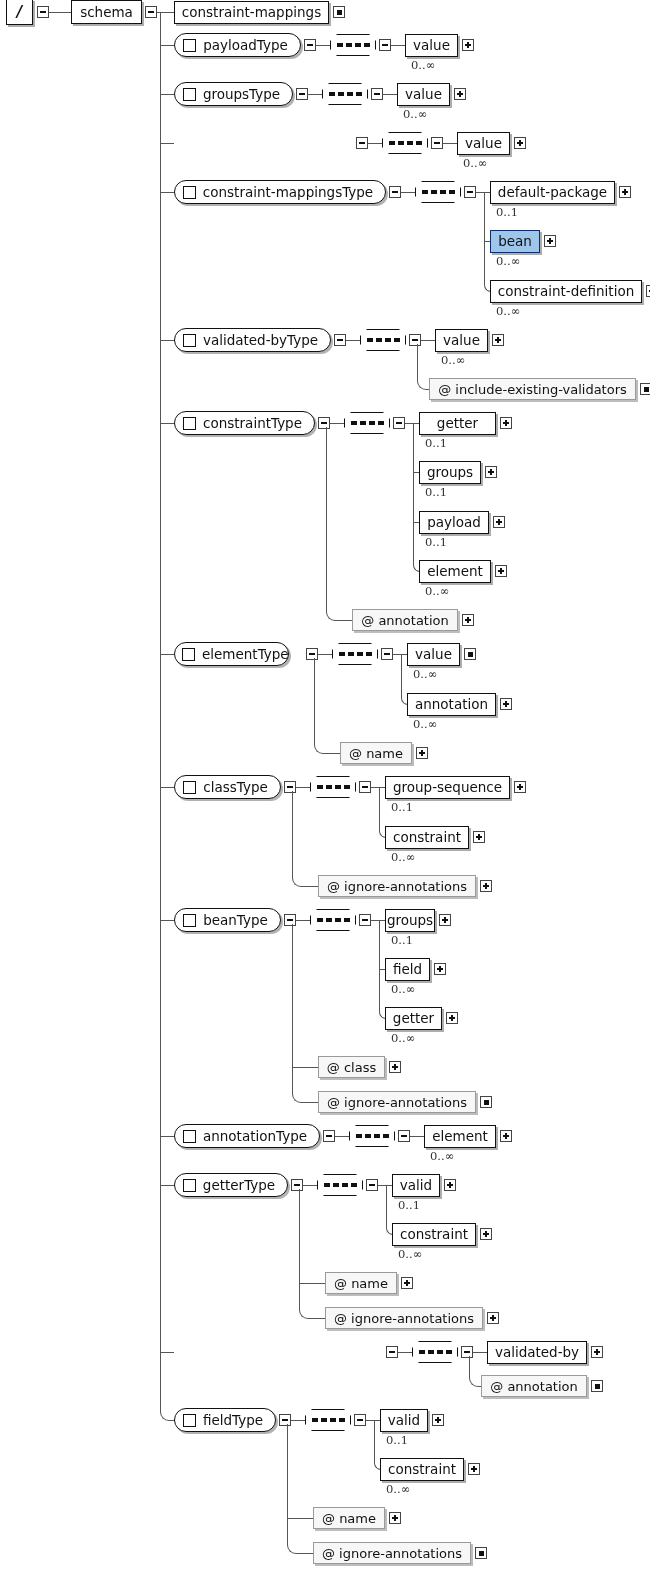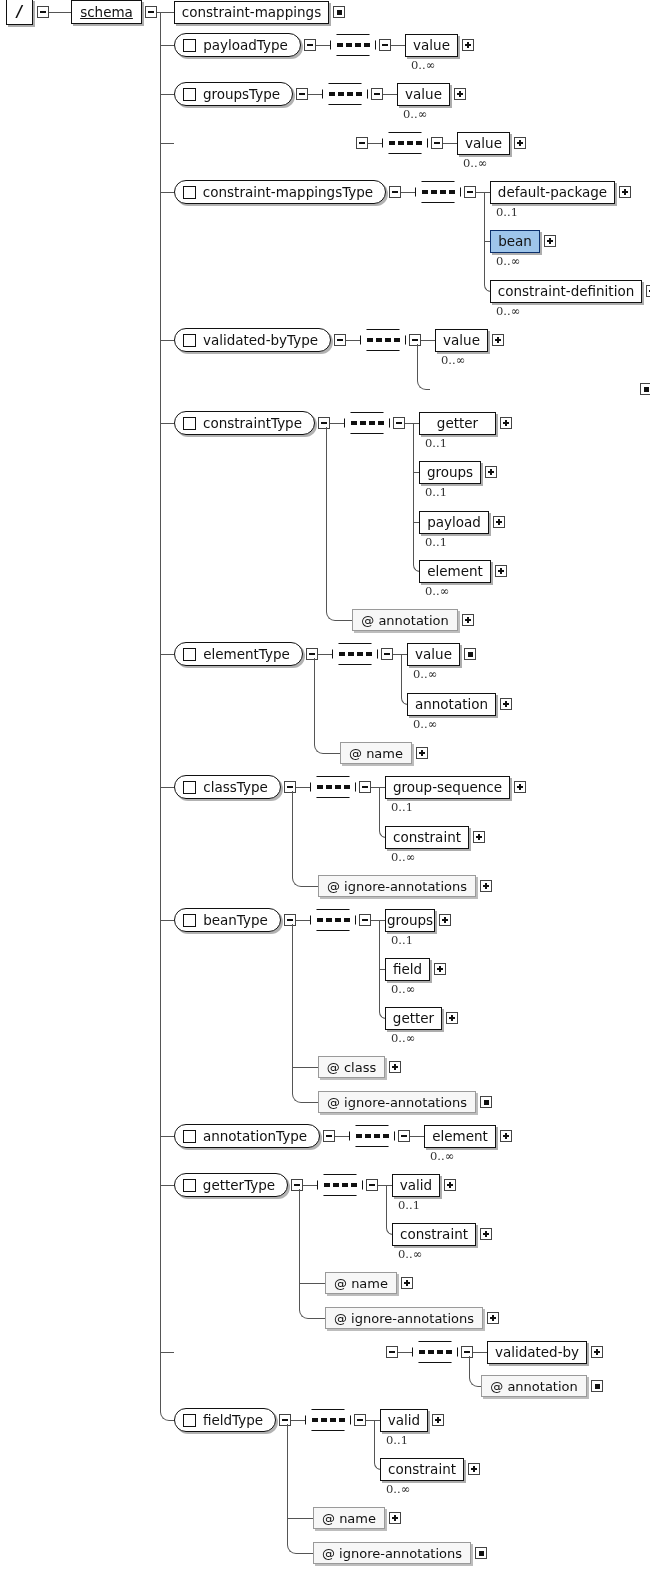--- a/index.html
+++ b/index.html
@@ -69,21 +69,21 @@
   .card{position:absolute;font-size:11.5px;color:#333;white-space:nowrap;
         font-family:"DejaVu Serif","Liberation Serif",serif;}
 </style>
 </head>
 <body>
 
 <div id="canvas">
     <div class="node rootbox" style="left: 6px; top: -1px; width: 27px; height: 26px;">/</div>
     <div class="tog " style="left: 37px; top: 6px;"></div>
     <div class="hl" style="left: 49px; top: 12px; width: 22px;"></div>
-    <div class="node elembox" style="left: 71px; top: 0px; width: 71px; height: 24px; text-decoration: underline;">schema</div>
+    <div class="node elembox" style="left: 71px; top: 0px; width: 71px; height: 24px;">schema</div>
     <div class="tog " style="left: 145px; top: 6px;"></div>
     <div class="hl" style="left: 157px; top: 12px; width: 3px;"></div>
     <div class="vl" style="left: 160px; top: 12px; height: 1399px;"></div>
     <div class="elbow" style="left: 160px; top: 1410px; height: 10px; width: 14px;"></div>
     <div class="hl" style="left: 160px; top: 12px; width: 14px;"></div>
     <div class="node elembox" style="left: 174px; top: 0.5px; width: 155px; height: 23px;">constraint-mappings</div>
     <div class="tog dot" style="left: 333px; top: 6px;"></div>
     <div class="hl" style="left: 160px; top: 45px; width: 14px;"></div>
     <div class="node typebox" style="left: 174px; top: 33px; width: 127px; height: 24px;">
       <div class="chk"></div>
@@ -175,20 +175,21 @@
       <span class="dash"></span>
       <span class="dash"></span>
     </div>
     <div class="tog " style="left: 409px; top: 334px;"></div>
     <div class="hl" style="left: 421px; top: 340px; width: 14px;"></div>
     <div class="node elembox" style="left: 435px; top: 328.5px; width: 53px; height: 23px;">value</div>
     <div class="tog plus" style="left: 492px; top: 334px;"></div>
     <div class="card" style="left: 441px; top: 353px;">0..∞</div>
     <div class="vl" style="left: 417px; top: 344px; height: 36px;"></div>
     <div class="elbow" style="left: 417px; top: 379px; height: 10px; width: 12px;"></div>
+    <div class="node attrbox" style="left: 429px; top: 378px; width: 207px; height: 22px;">@ include-existing-validators</div>
     <div class="tog dot" style="left: 640px; top: 383px;"></div>
     <div class="hl" style="left: 160px; top: 423px; width: 14px;"></div>
     <div class="node typebox" style="left: 174px; top: 411px; width: 141px; height: 24px;">
       <div class="chk"></div>
       <span>constraintType</span>
     </div>
     <div class="tog " style="left: 318px; top: 417px;"></div>
     <div class="hl" style="left: 330px; top: 423px; width: 14px;"></div>
     <div class="node seqbox" style="left: 344px; top: 412px;">
       <span class="dash"></span>
@@ -213,21 +214,21 @@
     <div class="tog plus" style="left: 493px; top: 516px;"></div>
     <div class="card" style="left: 425px; top: 535px;">0..1</div>
     <div class="node elembox" style="left: 419px; top: 559.5px; width: 72px; height: 23px;">element</div>
     <div class="tog plus" style="left: 495px; top: 565px;"></div>
     <div class="card" style="left: 425px; top: 584px;">0..∞</div>
     <div class="vl" style="left: 326px; top: 427px; height: 184px;"></div>
     <div class="elbow" style="left: 326px; top: 610px; height: 10px; width: 26px;"></div>
     <div class="node attrbox" style="left: 352px; top: 609px; width: 106px; height: 22px;">@ annotation</div>
     <div class="tog plus" style="left: 462px; top: 614px;"></div>
     <div class="hl" style="left: 160px; top: 654px; width: 14px;"></div>
-    <div class="node typebox" style="left: 174px; top: 642px; width: 129px; height: 24px;">
+    <div class="node typebox" style="left: 174px; top: 642px; width: 115px; height: 24px; justify-content: space-between;">
       <div class="chk"></div>
       <span>elementType</span>
     </div>
     <div class="tog " style="left: 306px; top: 648px;"></div>
     <div class="hl" style="left: 318px; top: 654px; width: 14px;"></div>
     <div class="node seqbox" style="left: 332px; top: 643px;">
       <span class="dash"></span>
       <span class="dash"></span>
       <span class="dash"></span>
       <span class="dash"></span>

